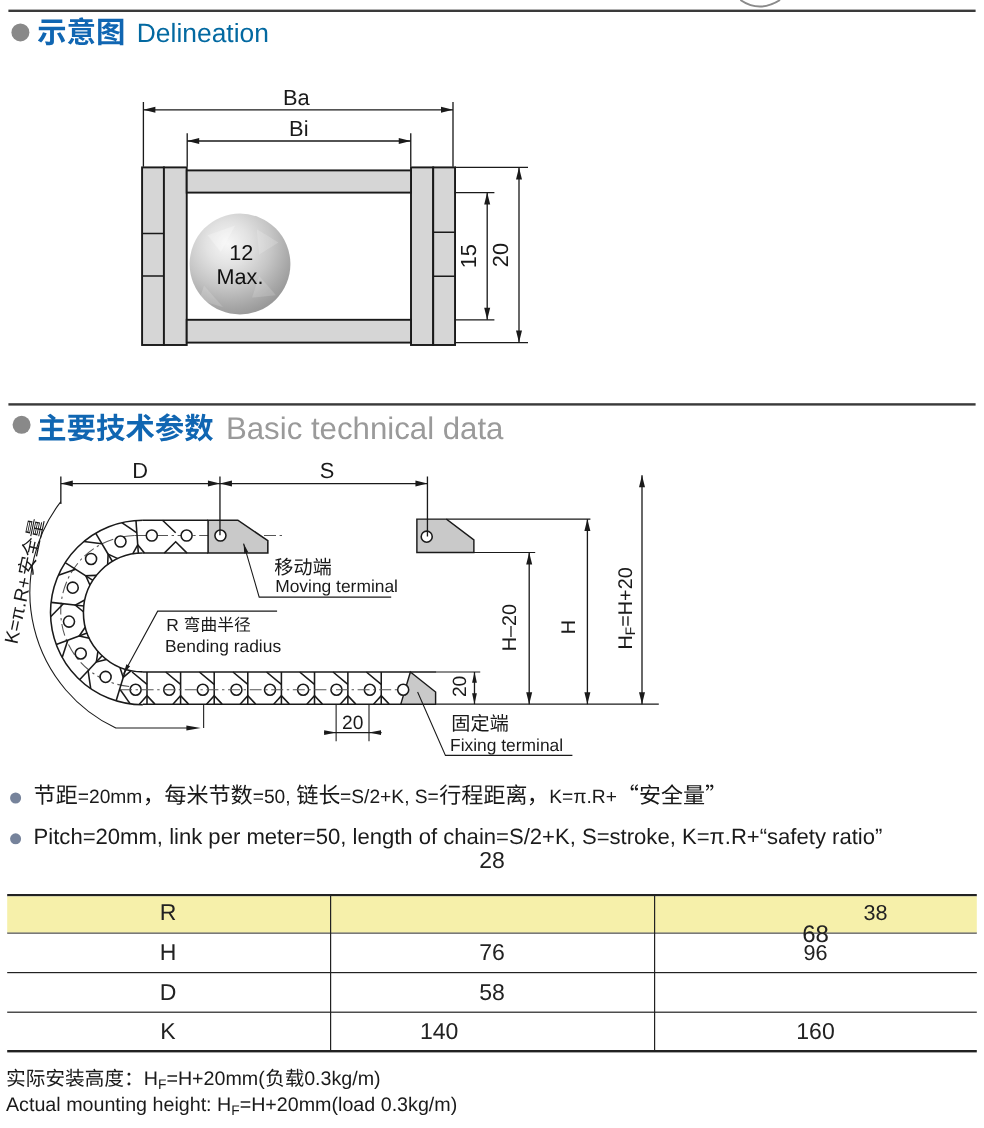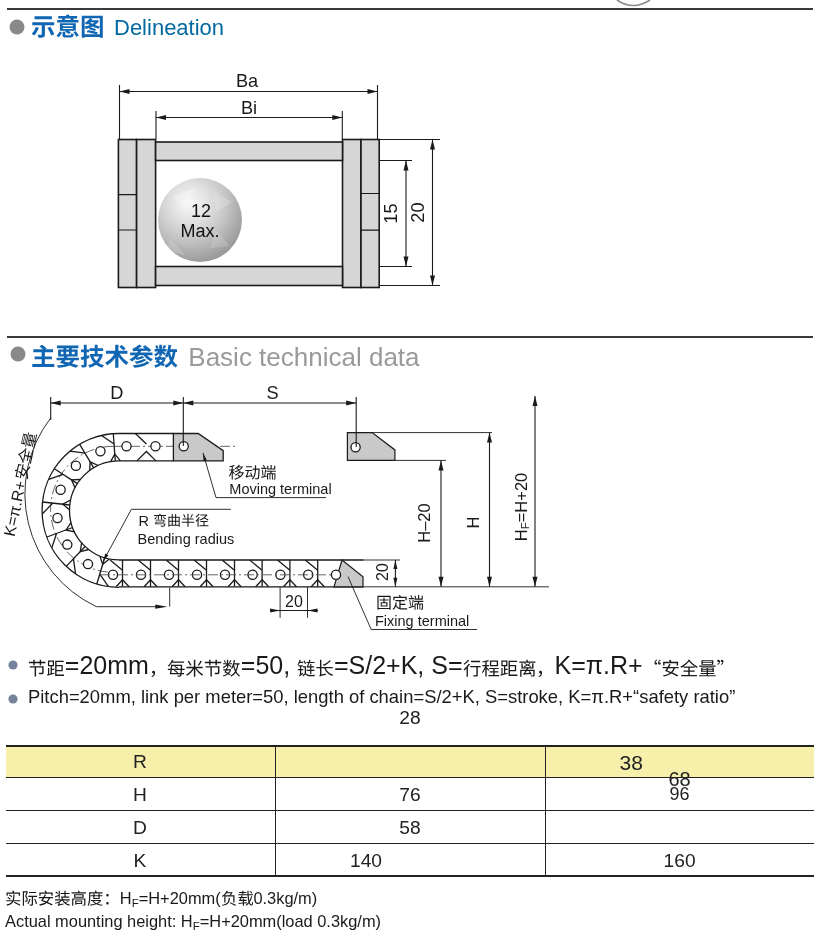--- a/index.html
+++ b/index.html
@@ -209,21 +209,21 @@
       <g transform="translate(376,228.5) scale(0.0160)" fill="#1a1a1a">
         <path transform="translate(0,0) scale(1,-1)" d="M360 329H647V185H360ZM293 388V126H718V388H536V503H782V566H536V681H464V566H228V503H464V388ZM89 793V-82H164V-35H836V-82H914V793ZM164 35V723H836V35Z"></path>
         <path transform="translate(1000,0) scale(1,-1)" d="M224 378C203 197 148 54 36 -33C54 -44 85 -69 97 -83C164 -25 212 51 247 144C339 -29 489 -64 698 -64H932C935 -42 949 -6 960 12C911 11 739 11 702 11C643 11 588 14 538 23V225H836V295H538V459H795V532H211V459H460V44C378 75 315 134 276 239C286 280 294 324 300 370ZM426 826C443 796 461 758 472 727H82V509H156V656H841V509H918V727H558C548 760 522 810 500 847Z"></path>
         <path transform="translate(2000,0) scale(1,-1)" d="M50 652V582H387V652ZM82 524C104 411 122 264 126 165L186 176C182 275 163 420 140 534ZM150 810C175 764 204 701 216 661L283 684C270 724 241 784 214 830ZM407 320V-79H475V255H563V-70H623V255H715V-68H775V255H868V-10C868 -19 865 -22 856 -22C848 -23 823 -23 795 -22C803 -39 813 -64 816 -82C861 -82 888 -81 909 -70C930 -60 934 -43 934 -11V320H676L704 411H957V479H376V411H620C615 381 608 348 602 320ZM419 790V552H922V790H850V618H699V838H627V618H489V790ZM290 543C278 422 254 246 230 137C160 120 94 105 44 95L61 20C155 44 276 75 394 105L385 175L289 151C313 258 338 412 355 531Z"></path>
       </g>
       <text x="375" y="246" font-size="14.5" fill="#1a1a1a">Fixing terminal</text>
     </svg>
     <svg class="abs" style="left:8px;top:660px" width="10" height="10">
       <circle cx="5" cy="5" r="4.6" fill="#76839b"></circle>
     </svg>
-    <div class="abs" style="left:28px;top:653.3px;font-size:25px;color:#1a1a1a;white-space:nowrap"><svg style="width:36.8px;height:18.4px;vertical-align:-0.12em" viewBox="0 0 2000 1000" fill="#1a1a1a">
+    <div class="abs" style="left:28px;top:653.3px;font-size:16px;color:#1a1a1a;white-space:nowrap"><svg style="width:36.8px;height:18.4px;vertical-align:-0.12em" viewBox="0 0 2000 1000" fill="#1a1a1a">
         <path transform="translate(0,880) scale(1,-1)" d="M98 486V414H360V-78H439V414H772V154C772 139 766 135 747 134C727 133 659 133 586 135C596 112 606 80 609 57C704 57 766 57 803 69C839 82 849 106 849 152V486ZM634 840V727H366V840H289V727H55V655H289V540H366V655H634V540H712V655H946V727H712V840Z"></path>
         <path transform="translate(1000,880) scale(1,-1)" d="M152 732H345V556H152ZM551 488H817V284H551ZM942 788H476V-40H960V33H551V213H888V559H551V714H942ZM35 37 54 -34C158 -5 301 35 437 73L428 139L298 104V281H429V347H298V491H413V797H86V491H228V85L151 65V390H87V49Z"></path>
       </svg>=20mm<svg style="width:18.4px;height:18.4px;vertical-align:-0.12em" viewBox="0 0 1000 1000" fill="#1a1a1a">
         <path transform="translate(0,880) scale(1,-1)" d="M157 -107C262 -70 330 12 330 120C330 190 300 235 245 235C204 235 169 210 169 163C169 116 203 92 244 92L261 94C256 25 212 -22 135 -54Z"></path>
       </svg><svg style="width:73.6px;height:18.4px;vertical-align:-0.12em" viewBox="0 0 4000 1000" fill="#1a1a1a">
         <path transform="translate(0,880) scale(1,-1)" d="M391 458C454 429 529 382 568 345H269L290 503H750L744 345H574L616 389C577 426 498 472 434 500ZM43 347V279H185C172 194 159 113 146 52H187L720 51C714 20 708 2 700 -7C691 -19 682 -22 664 -22C644 -22 598 -21 548 -17C558 -34 565 -60 566 -77C615 -80 666 -81 695 -79C726 -76 747 -68 766 -42C778 -27 787 1 795 51H924V118H803C808 161 811 214 815 279H959V347H818L825 533C825 543 826 570 826 570H223C216 503 206 425 195 347ZM729 118H564L599 156C558 196 478 247 409 280H741C738 213 734 159 729 118ZM365 238C429 207 503 158 545 118H235L260 280H406ZM271 846C218 719 132 590 39 510C58 499 91 477 106 465C160 519 216 592 265 671H925V739H304C319 767 333 795 346 824Z"></path>
         <path transform="translate(1000,880) scale(1,-1)" d="M813 791C779 712 716 604 667 539L731 509C782 572 845 672 894 758ZM116 753C173 679 232 580 253 516L327 549C302 614 242 711 184 782ZM459 839V455H58V380H400C313 239 168 100 35 29C53 13 77 -15 91 -34C223 47 366 190 459 343V-80H538V346C634 198 779 54 911 -25C924 -5 949 25 968 39C835 108 688 244 598 380H941V455H538V839Z"></path>
         <path transform="translate(2000,880) scale(1,-1)" d="M98 486V414H360V-78H439V414H772V154C772 139 766 135 747 134C727 133 659 133 586 135C596 112 606 80 609 57C704 57 766 57 803 69C839 82 849 106 849 152V486ZM634 840V727H366V840H289V727H55V655H289V540H366V655H634V540H712V655H946V727H712V840Z"></path>
         <path transform="translate(3000,880) scale(1,-1)" d="M443 821C425 782 393 723 368 688L417 664C443 697 477 747 506 793ZM88 793C114 751 141 696 150 661L207 686C198 722 171 776 143 815ZM410 260C387 208 355 164 317 126C279 145 240 164 203 180C217 204 233 231 247 260ZM110 153C159 134 214 109 264 83C200 37 123 5 41 -14C54 -28 70 -54 77 -72C169 -47 254 -8 326 50C359 30 389 11 412 -6L460 43C437 59 408 77 375 95C428 152 470 222 495 309L454 326L442 323H278L300 375L233 387C226 367 216 345 206 323H70V260H175C154 220 131 183 110 153ZM257 841V654H50V592H234C186 527 109 465 39 435C54 421 71 395 80 378C141 411 207 467 257 526V404H327V540C375 505 436 458 461 435L503 489C479 506 391 562 342 592H531V654H327V841ZM629 832C604 656 559 488 481 383C497 373 526 349 538 337C564 374 586 418 606 467C628 369 657 278 694 199C638 104 560 31 451 -22C465 -37 486 -67 493 -83C595 -28 672 41 731 129C781 44 843 -24 921 -71C933 -52 955 -26 972 -12C888 33 822 106 771 198C824 301 858 426 880 576H948V646H663C677 702 689 761 698 821ZM809 576C793 461 769 361 733 276C695 366 667 468 648 576Z"></path>
       </svg>=50, <svg style="width:36.8px;height:18.4px;vertical-align:-0.12em" viewBox="0 0 2000 1000" fill="#1a1a1a">
@@ -250,21 +250,21 @@
     <div class="abs" style="left:6px;top:744.6px;width:808px;height:2px;background:#222"></div>
     <div class="abs" style="left:6px;top:777px;width:808px;height:1.4px;background:#222"></div>
     <div class="abs" style="left:6px;top:810px;width:808px;height:1.4px;background:#222"></div>
     <div class="abs" style="left:6px;top:843px;width:808px;height:1.4px;background:#222"></div>
     <div class="abs" style="left:6px;top:874.5px;width:808px;height:2.4px;background:#222"></div>
     <div class="abs" style="left:6px;top:746.6px;width:808px;height:30.4px;background:#f6f0aa"></div>
     <div class="abs" style="left:275.2px;top:745px;width:1.3px;height:131px;background:#222"></div>
     <div class="abs" style="left:544.9px;top:745px;width:1.3px;height:131px;background:#222"></div>
     <div class="abs" style="left:80px;top:752.2px;width:120px;text-align:center;font-size:19.2px;color:#222">R</div>
     <div class="abs" style="left:350px;top:708px;width:120px;text-align:center;font-size:19.2px;color:#222">28</div>
-    <div class="abs" style="left:619.6px;top:752.2px;width:120px;text-align:left;font-size:21px;color:#222">38</div>
+    <div class="abs" style="left:619.6px;top:752.2px;width:120px;text-align:right;font-size:18px;color:#222">38</div>
     <div class="abs" style="left:80px;top:785px;width:120px;text-align:center;font-size:19.2px;color:#222">H</div>
     <div class="abs" style="left:350px;top:785px;width:120px;text-align:center;font-size:19.2px;color:#222">76</div>
     <div class="abs" style="left:619.6px;top:785px;width:120px;text-align:center;font-size:18px;color:#222">96</div>
     <div class="abs" style="left:80px;top:817.9px;width:120px;text-align:center;font-size:19.2px;color:#222">D</div>
     <div class="abs" style="left:350px;top:817.9px;width:120px;text-align:center;font-size:19.2px;color:#222">58</div>
     <div class="abs" style="left:619.6px;top:769px;width:120px;text-align:center;font-size:20px;color:#222">68</div>
     <div class="abs" style="left:80px;top:850.7px;width:120px;text-align:center;font-size:19.2px;color:#222">K</div>
     <div class="abs" style="left:350px;top:850.7px;width:120px;font-size:19.2px;color:#222">140</div>
     <div class="abs" style="left:619.6px;top:850.7px;width:120px;text-align:center;font-size:19.2px;color:#222">160</div>
     <div class="abs" style="left:5px;top:889.7px;font-size:16.4px;color:#1a1a1a;white-space:nowrap"><svg style="width:114.8px;height:16.4px;vertical-align:-0.12em" viewBox="0 0 7000 1000" fill="#1a1a1a">

